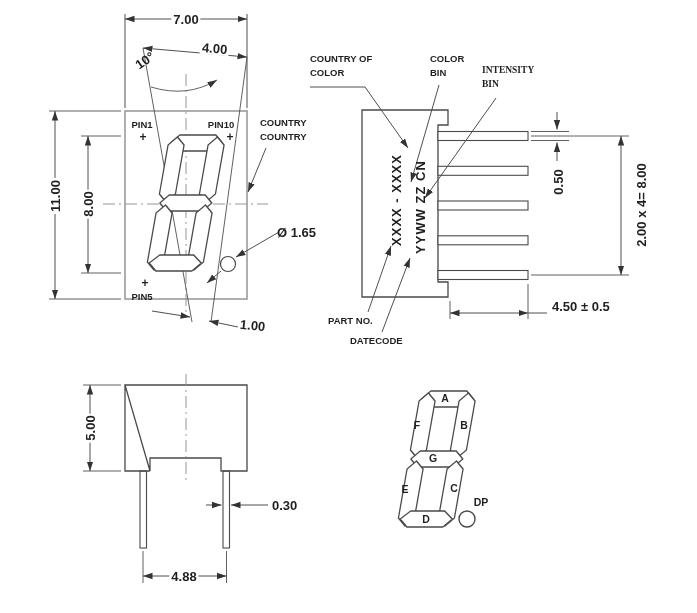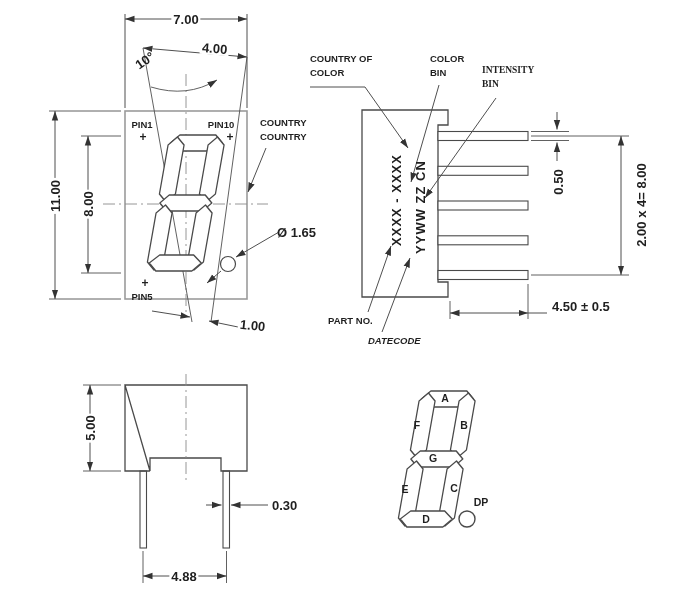--- a/index.html
+++ b/index.html
@@ -171,21 +171,21 @@
   </div>
   <div class="lbl sm stack" style="left:430px;top:54px;">
     <span>COLOR</span>
     <span>BIN</span>
   </div>
   <div class="lbl sm stack" style="left:482px;top:66px;font-family:Liberation Serif, serif;">
     <span>INTENSITY</span>
     <span>BIN</span>
   </div>
   <span class="lbl sm vy" style="left:328px;top:321px;">PART NO.</span>
-  <span class="lbl sm vy" style="left:368px;top:341px;font-style:italic;">DATECODE</span>
+  <span class="lbl sm vy" style="left:350px;top:341px;">DATECODE</span>
   <span class="lbl mark rot" style="left:396px;top:200px;">XXXX - XXXX</span>
   <span class="lbl mark rot" style="left:420px;top:207px;">YYWW ZZ CN</span>
   <span class="lbl dim rot" style="left:558px;top:182px;">0.50</span>
   <span class="lbl dim rot" style="left:641px;top:205px;">2.00 x 4= 8.00</span>
   <span class="lbl dim vy" style="left:552px;top:306px;">4.50 ± 0.5</span>
 </div>
 
 <div>
   <span class="lbl dim rot bg" style="left:90px;top:428px;">5.00</span>
   <span class="lbl dim vy" style="left:272px;top:505px;">0.30</span>

